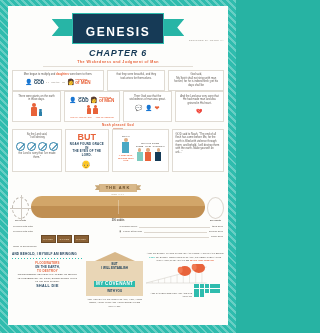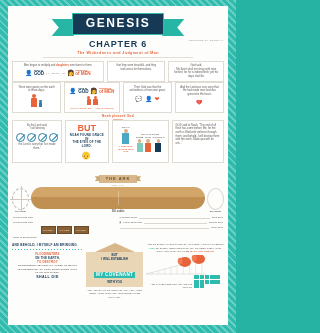--- a/index.html
+++ b/index.html
@@ -28,30 +28,30 @@
   .ribbon-tail {
     position: absolute; top: 6px; width: 22px; height: 17px;
     background: #27b5a6;
   }
   .ribbon-tail.l { left: -20px; clip-path: polygon(0 0, 100% 0, 100% 100%, 0 100%, 32% 50%); }
   .ribbon-tail.r { right: -20px; clip-path: polygon(0 0, 100% 0, 68% 50%, 100% 100%, 0 100%); }
   .ribbon {
     position: relative;
     background: #163a56;
     border: 1.6px solid #2fbcae;
-    padding: 3px 13px 5px;
+    padding: 12px 13px 5px;
     z-index: 2;
   }
   .ribbon .title {
     color: #ffffff; font-weight: bold; font-size: 12px;
     letter-spacing: 1.6px; line-height: 1;
   }
   .chapter {
     margin-top: 4px; color: #163a56; font-weight: bold;
-    font-size: 9px; letter-spacing: 0.8px;
+    font-size: 9px; letter-spacing: 0.8px; font-style: italic;
   }
   .subtitle {
     margin-top: 2px; color: #e8633a; font-size: 3.6px;
     letter-spacing: 0.45px; font-weight: bold;
   }
   .sub-rule { margin: 2px auto 0; width: 150px; height: 0.6px; background: #e3ded6; }
   .credit {
     position: absolute; right: 4px; top: 33px;
     font-size: 2.4px; color: #9a948c; letter-spacing: 0.3px;
   }

